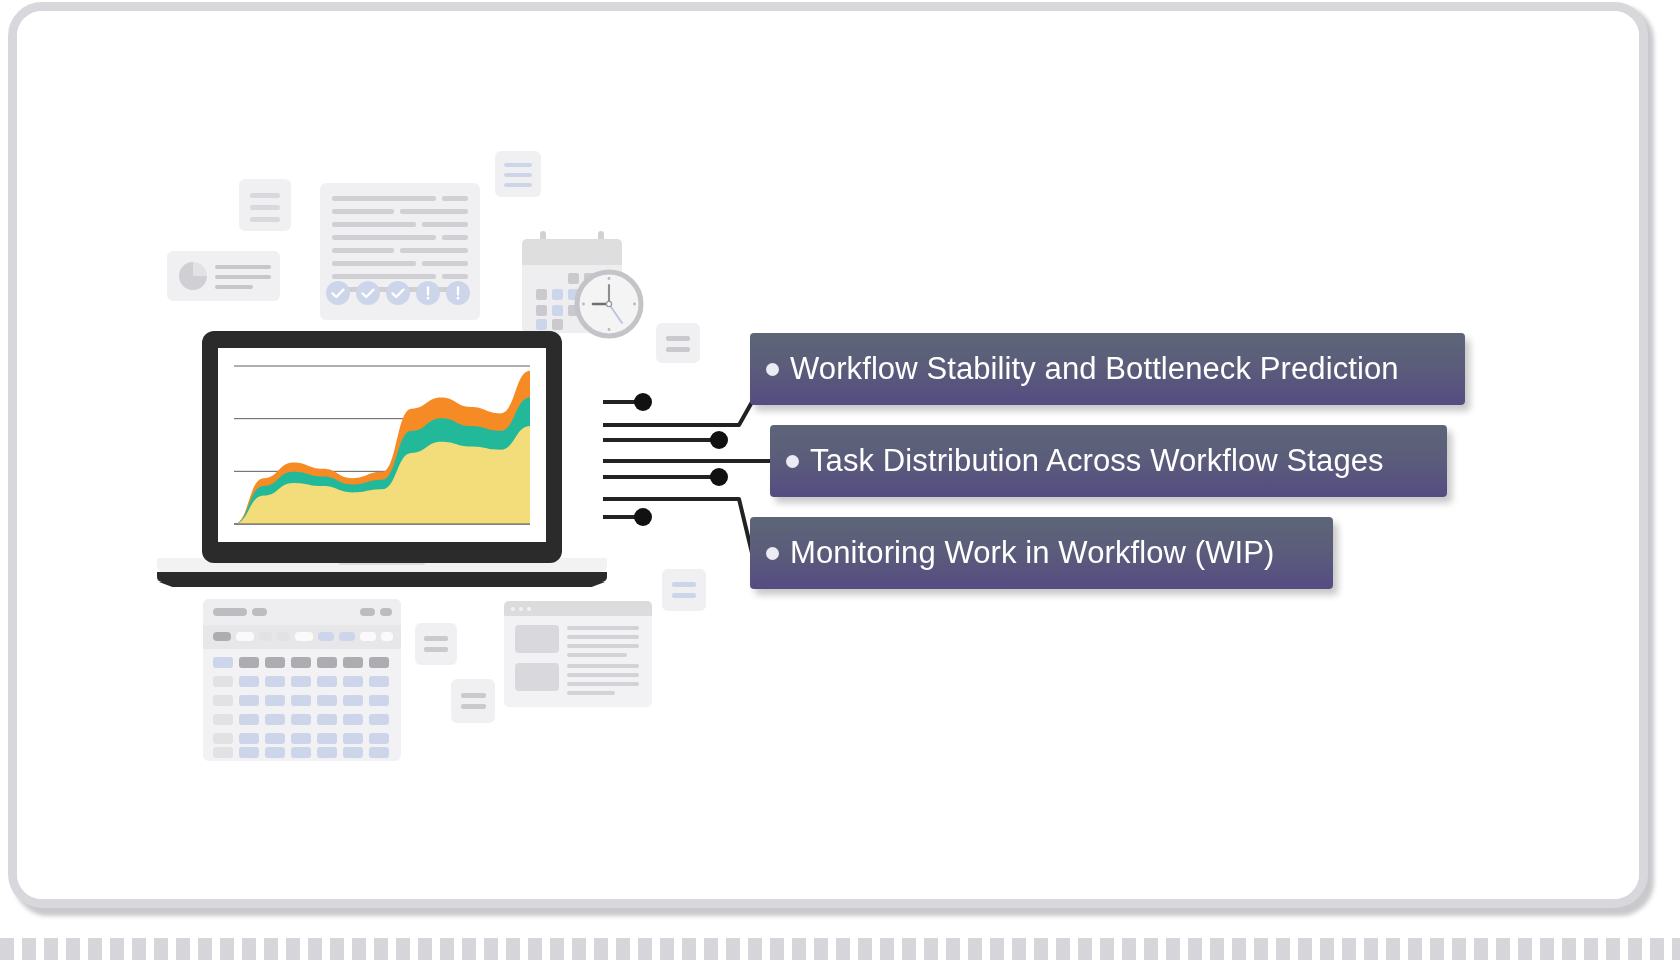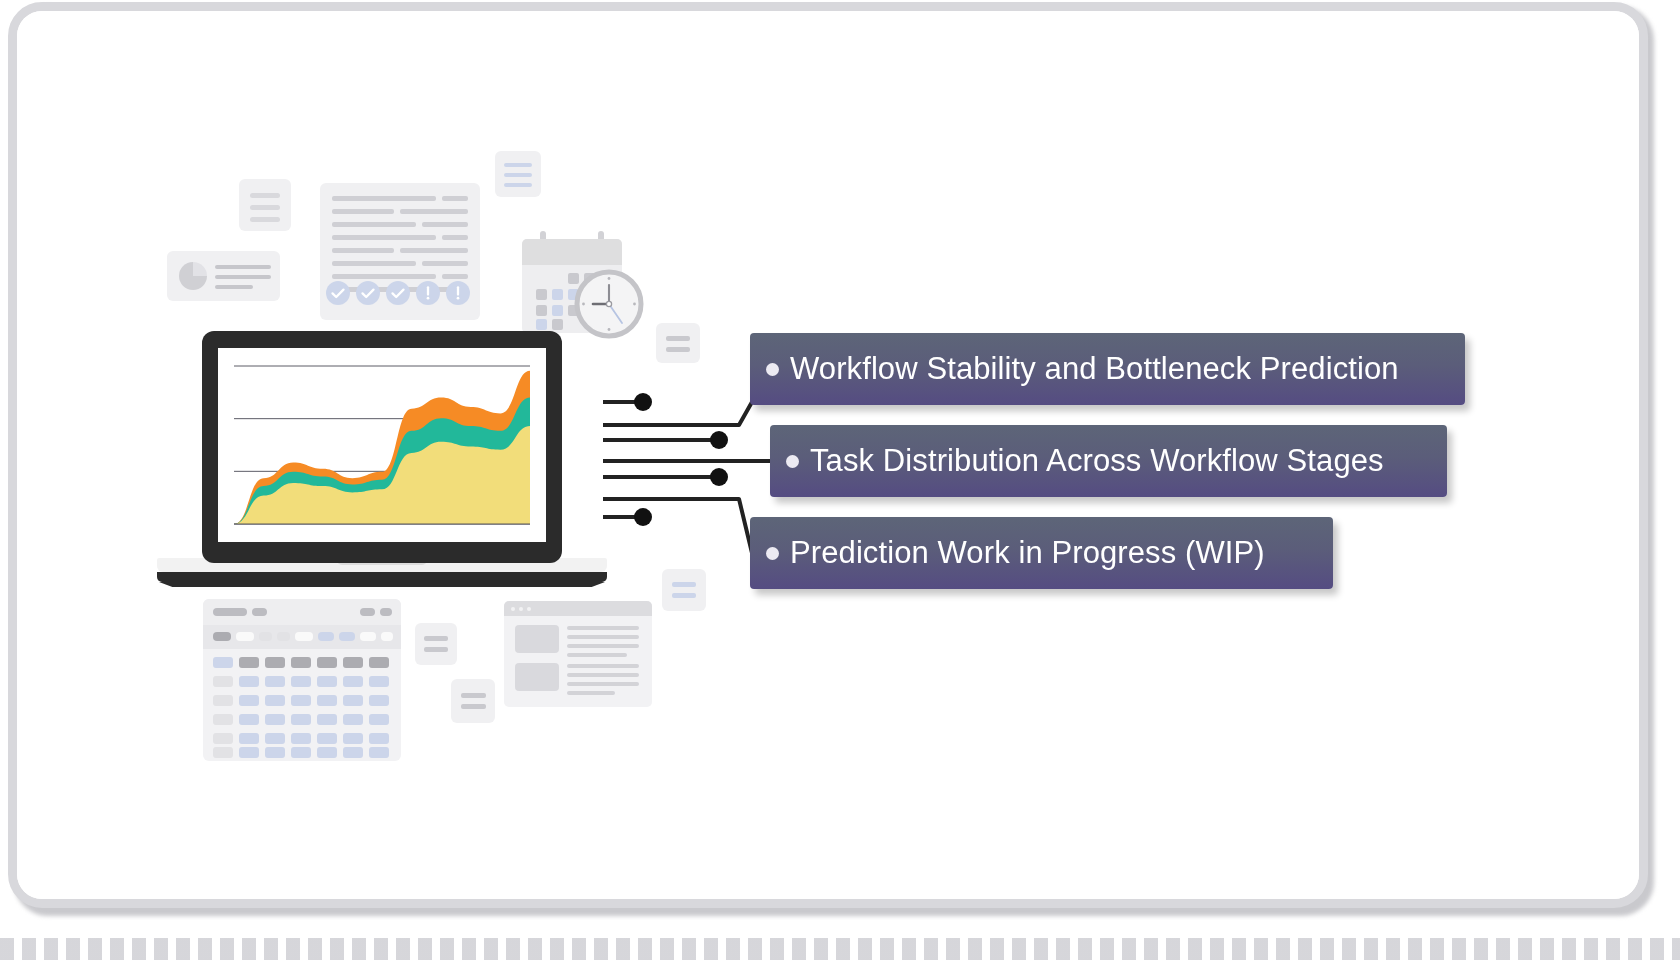--- a/index.html
+++ b/index.html
@@ -442,20 +442,20 @@
         <span class="label-text">Task Distribution Across Workflow Stages</span>
       </div>
 
       <div class="label-box" id="box-1">
         <span class="label-bullet"></span>
         <span class="label-text">Workflow Stability and Bottleneck Prediction</span>
       </div>
 
       <div class="label-box" id="box-3">
         <span class="label-bullet"></span>
-        <span class="label-text">Prediction Work in Progress (WIP)</span>
+        <span class="label-text">Monitoring Work in Workflow (WIP)</span>
       </div>
 
     </div>
   </div>
 
   <div class="bottom-strip"></div>
 </div>
 
 </body></html>

